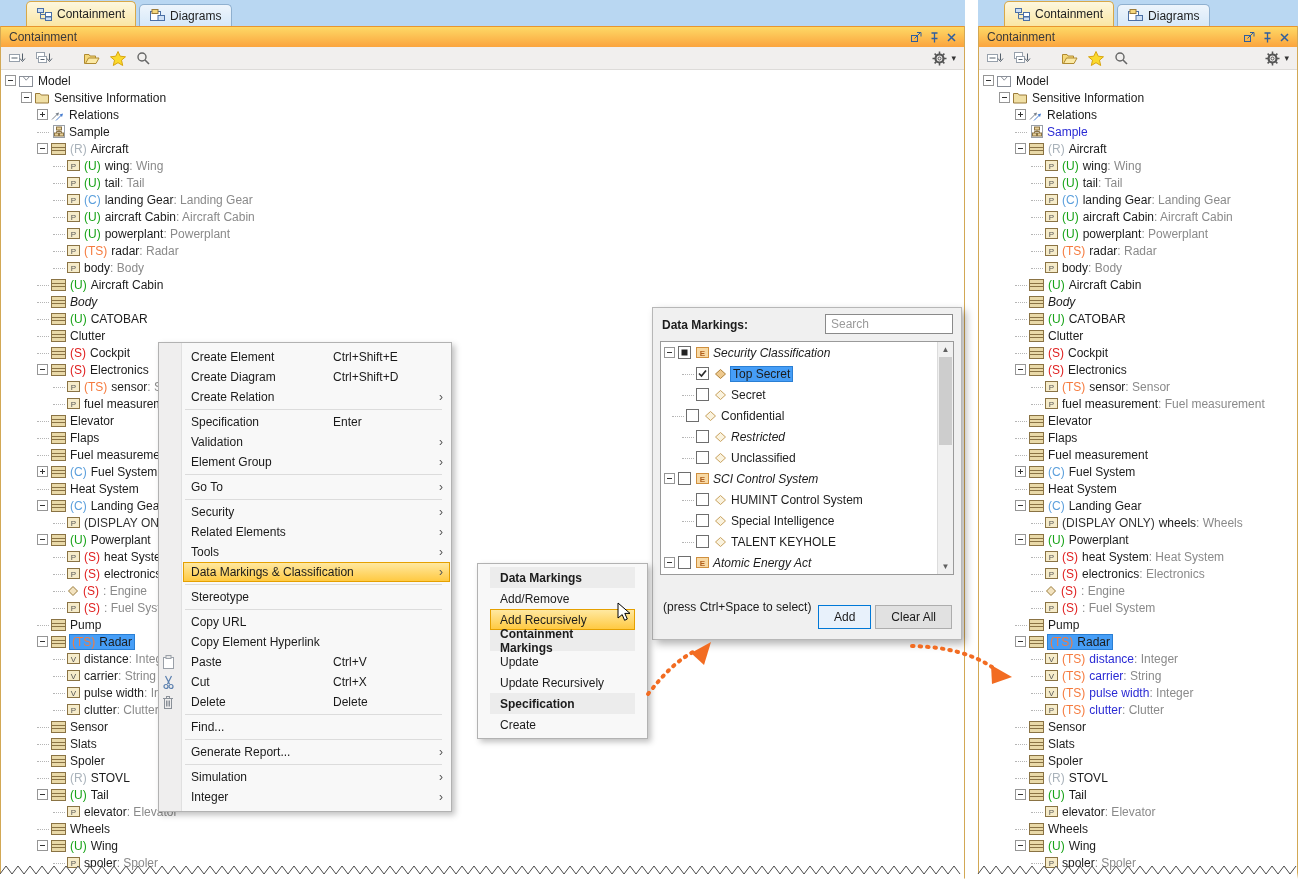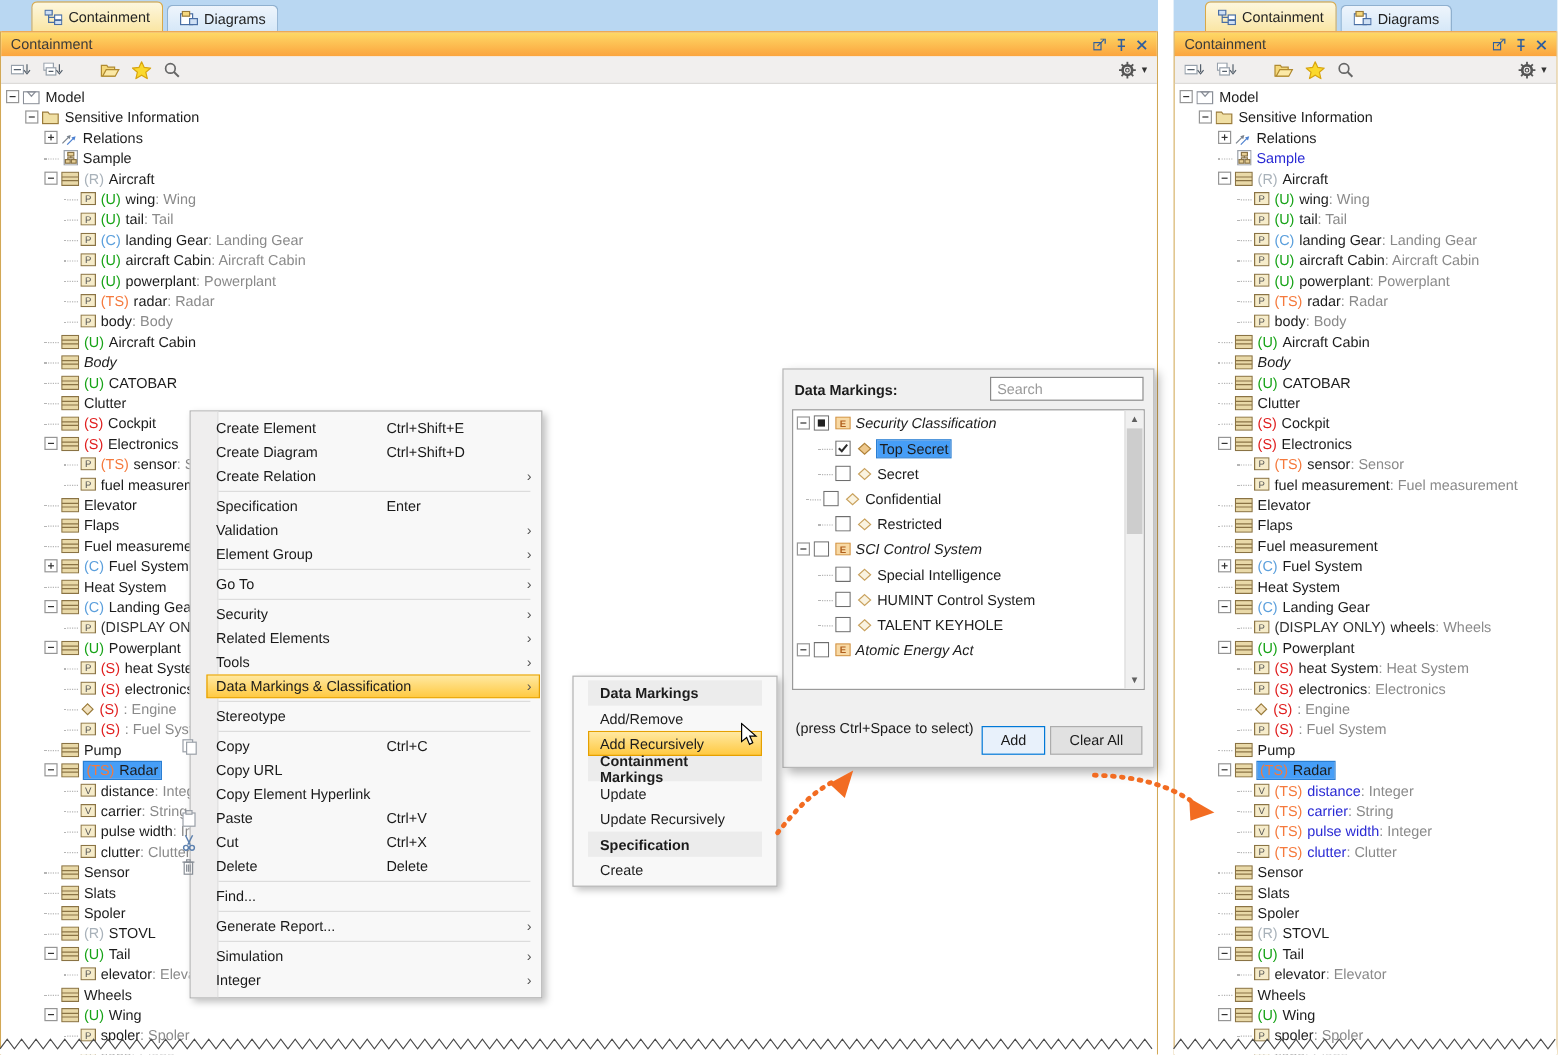--- a/index.html
+++ b/index.html
@@ -29,21 +29,21 @@
   .exp{width:9px;height:9px;border:1px solid #969696;background:#fff;position:relative;flex:none;margin-right:3px;box-sizing:content-box}
   .exp::before{content:"";position:absolute;left:2px;top:4px;width:5px;height:1px;background:#333}
   .exp.p::after{content:"";position:absolute;left:4px;top:2px;width:1px;height:5px;background:#333}
   .espace{width:12px;height:1px;border-bottom:1px dotted #b5b5b5;flex:none;margin-right:2px}
   .ticon{margin-right:4px;flex:none;display:flex;align-items:center}
   .pre{margin-right:4px}
   .ttype{color:#8a8a8a}
   .hl-sel{background:#469ef7;outline:1px solid #2a7fd4;padding:0 2px;display:inline-flex}
   
   .menu{position:absolute;background:#f8f8f8;border:1px solid #b2b2b2;box-shadow:3px 3px 6px rgba(0,0,0,.25);box-sizing:border-box;z-index:20}
-  #ctxmenu{left:158px;top:342px;width:294px;padding:4px 1px 4px 13px}
+  #ctxmenu{left:158px;top:342px;width:294px;padding:4px 1px 4px 24px}
   #ctxmenu::before{content:"";position:absolute;left:0;top:0;bottom:0;width:22px;background:#efeeee;border-right:1px solid #e0e0e0}
   .mi{position:relative;height:20px;display:flex;align-items:center;padding:0 8px;color:#1a1a1a}
   .mi .sc{position:absolute;left:150px}
   .mi .sar{position:absolute;right:7px;color:#555;font-size:12px}
   .mi.hl,.smi.hl{background:linear-gradient(#ffeaa6,#ffc83d);box-shadow:inset 0 0 0 1px #e5a000}
   .msep{height:1px;background:#dcdcdc;margin:2px 8px 2px 2px}
   .gic{position:absolute;left:-21px;top:3px;display:flex}
   #submenu{left:477px;top:563px;width:171px;padding:3px 12px;z-index:25}
   .smi{height:21px;display:flex;align-items:center;padding:0 10px}
   .smi.head{font-weight:bold;background:#ececec}
@@ -1375,30 +1375,20 @@
     <div class="mi hl">
       <span class="lab">Data Markings &amp; Classification</span>
       <span class="sar">›</span>
     </div>
     <div class="msep"></div>
     <div class="mi">
       <span class="lab">Stereotype</span>
     </div>
     <div class="msep"></div>
     <div class="mi">
-      <span class="gic">
-        <svg width="14" height="15">
-          <rect x="1.5" y="1.5" width="8" height="10" fill="#fff" stroke="#9aa0a8"></rect>
-          <rect x="4.5" y="3.5" width="8" height="10" fill="#fff" stroke="#9aa0a8"></rect>
-        </svg>
-      </span>
-      <span class="lab">Copy</span>
-      <span class="sc">Ctrl+C</span>
-    </div>
-    <div class="mi">
       <span class="lab">Copy URL</span>
     </div>
     <div class="mi">
       <span class="lab">Copy Element Hyperlink</span>
     </div>
     <div class="mi">
       <span class="gic">
         <svg width="13" height="15">
           <rect x="1.5" y="2.5" width="10" height="11" fill="#fff" stroke="#9aa0a8"></rect>
           <rect x="4" y="0.5" width="5" height="3" fill="#e8e8e8" stroke="#9aa0a8"></rect>
@@ -1520,76 +1510,90 @@
               <rect x="0.5" y="0.5" width="12" height="12" fill="#fff" stroke="#6e6e6e"></rect>
             </svg>
           </span>
           <span class="ticon">
             <svg width="13" height="12">
               <polygon points="6.5,1.5 11.5,6 6.5,10.5 1.5,6" fill="#faf3e0" stroke="#c9a25e"></polygon>
             </svg>
           </span>
           <span class="">Confidential</span>
         </div>
-        <div class="dtrow" style="padding-left: 21px;">
+        <div class="dtrow" style="padding-left: 21px; font-style: italic;">
           <span class="espace"></span>
           <span class="cb">
             <svg width="13" height="13">
               <rect x="0.5" y="0.5" width="12" height="12" fill="#fff" stroke="#6e6e6e"></rect>
             </svg>
           </span>
           <span class="ticon">
             <svg width="13" height="12">
               <polygon points="6.5,1.5 11.5,6 6.5,10.5 1.5,6" fill="#faf3e0" stroke="#c9a25e"></polygon>
             </svg>
           </span>
           <span class="">Restricted</span>
         </div>
-        <div class="dtrow" style="padding-left: 3px;">
-          <span class="exp"></span>
+        <div class="dtrow" style="padding-left: 21px;">
+          <span class="espace"></span>
           <span class="cb">
             <svg width="13" height="13">
               <rect x="0.5" y="0.5" width="12" height="12" fill="#fff" stroke="#6e6e6e"></rect>
             </svg>
           </span>
           <span class="ticon">
-            <svg width="13" height="11">
-              <rect x="0.5" y="0.5" width="12" height="10" fill="#f8d9a4" stroke="#cf8f3f"></rect>
-              <text x="6.5" y="8.5" font-size="8" font-weight="bold" text-anchor="middle" fill="#b05f1d">E</text>
-            </svg>
-          </span>
-          <span class="it">SCI Control System</span>
-        </div>
-        <div class="dtrow" style="padding-left: 21px;">
-          <span class="espace"></span>
+            <svg width="13" height="12">
+              <polygon points="6.5,1.5 11.5,6 6.5,10.5 1.5,6" fill="#faf3e0" stroke="#c9a25e"></polygon>
+            </svg>
+          </span>
+          <span class="">Unclassified</span>
+        </div>
+        <div class="dtrow" style="padding-left: 3px;">
+          <span class="exp"></span>
           <span class="cb">
             <svg width="13" height="13">
               <rect x="0.5" y="0.5" width="12" height="12" fill="#fff" stroke="#6e6e6e"></rect>
             </svg>
           </span>
           <span class="ticon">
-            <svg width="13" height="12">
-              <polygon points="6.5,1.5 11.5,6 6.5,10.5 1.5,6" fill="#faf3e0" stroke="#c9a25e"></polygon>
-            </svg>
-          </span>
-          <span class="">Special Intelligence</span>
+            <svg width="13" height="11">
+              <rect x="0.5" y="0.5" width="12" height="10" fill="#f8d9a4" stroke="#cf8f3f"></rect>
+              <text x="6.5" y="8.5" font-size="8" font-weight="bold" text-anchor="middle" fill="#b05f1d">E</text>
+            </svg>
+          </span>
+          <span class="it">SCI Control System</span>
         </div>
         <div class="dtrow" style="padding-left: 21px;">
           <span class="espace"></span>
           <span class="cb">
             <svg width="13" height="13">
               <rect x="0.5" y="0.5" width="12" height="12" fill="#fff" stroke="#6e6e6e"></rect>
             </svg>
           </span>
           <span class="ticon">
             <svg width="13" height="12">
               <polygon points="6.5,1.5 11.5,6 6.5,10.5 1.5,6" fill="#faf3e0" stroke="#c9a25e"></polygon>
             </svg>
           </span>
           <span class="">HUMINT Control System</span>
+        </div>
+        <div class="dtrow" style="padding-left: 21px;">
+          <span class="espace"></span>
+          <span class="cb">
+            <svg width="13" height="13">
+              <rect x="0.5" y="0.5" width="12" height="12" fill="#fff" stroke="#6e6e6e"></rect>
+            </svg>
+          </span>
+          <span class="ticon">
+            <svg width="13" height="12">
+              <polygon points="6.5,1.5 11.5,6 6.5,10.5 1.5,6" fill="#faf3e0" stroke="#c9a25e"></polygon>
+            </svg>
+          </span>
+          <span class="">Special Intelligence</span>
         </div>
         <div class="dtrow" style="padding-left: 21px;">
           <span class="espace"></span>
           <span class="cb">
             <svg width="13" height="13">
               <rect x="0.5" y="0.5" width="12" height="12" fill="#fff" stroke="#6e6e6e"></rect>
             </svg>
           </span>
           <span class="ticon">
             <svg width="13" height="12">

